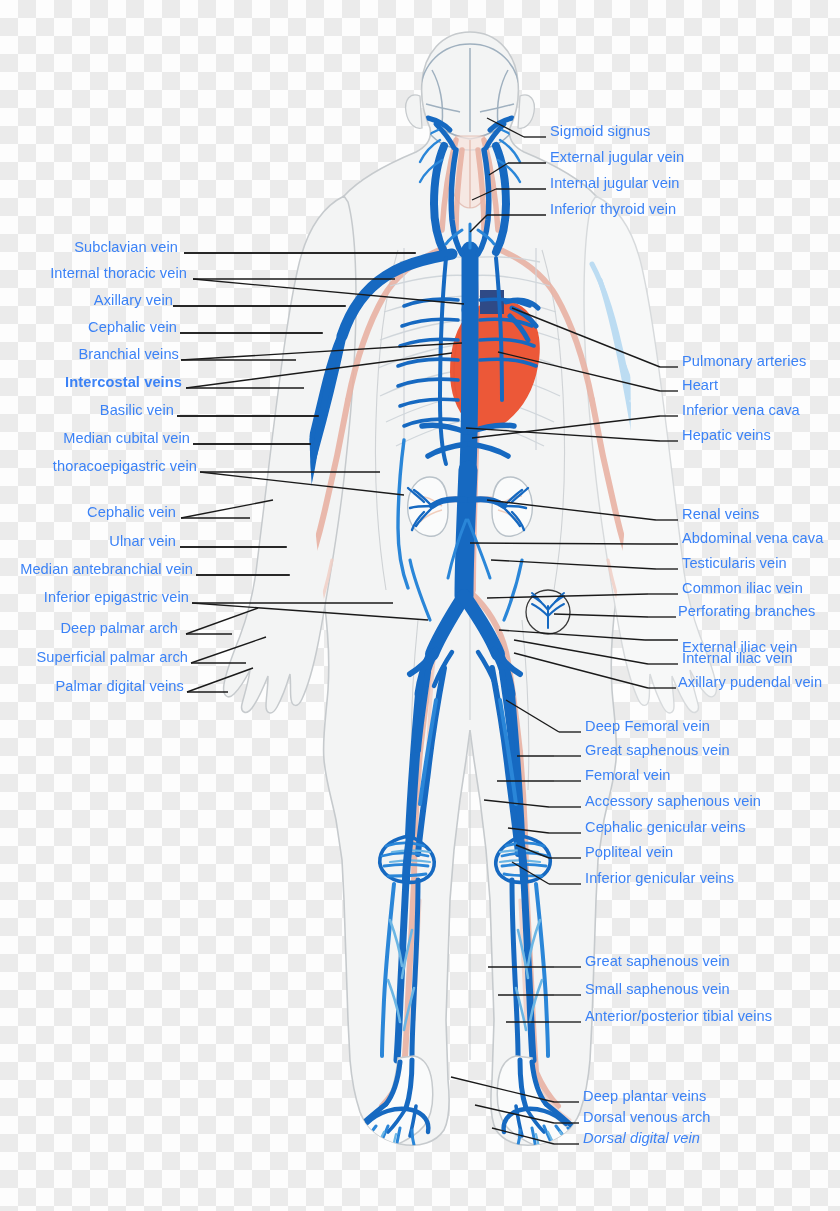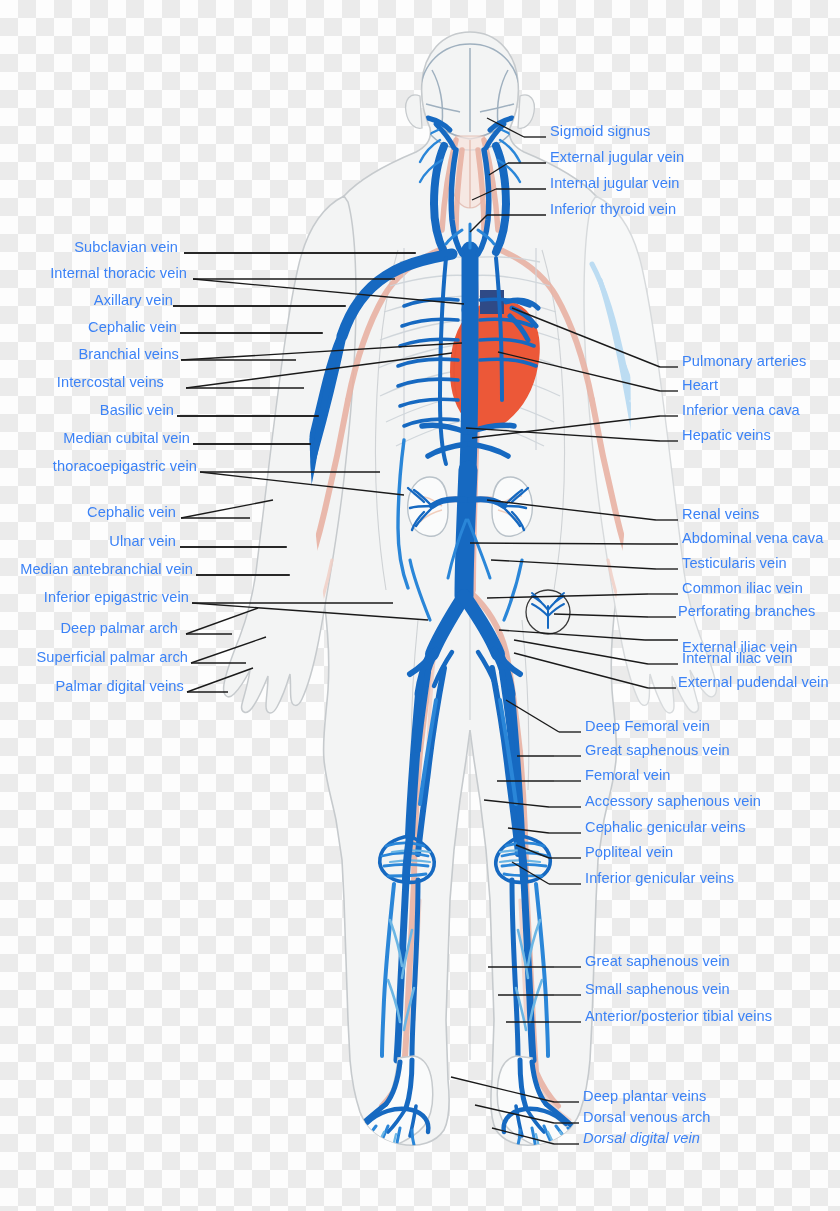--- a/index.html
+++ b/index.html
@@ -664,40 +664,40 @@
       <div class="lbl right" style="left: 682px; top: 378px;">Heart</div>
       <div class="lbl right" style="left: 682px; top: 403px; text-align: center;">Inferior vena cava</div>
       <div class="lbl right" style="left: 682px; top: 428px;">Hepatic veins</div>
       <div class="lbl right" style="left: 682px; top: 507px;">Renal veins</div>
       <div class="lbl right" style="left: 682px; top: 531px;">Abdominal vena cava</div>
       <div class="lbl right" style="left: 682px; top: 556px;">Testicularis vein</div>
       <div class="lbl right" style="left: 682px; top: 581px; text-align: center;">Common iliac vein</div>
       <div class="lbl right" style="left: 678px; top: 604px;">Perforating branches</div>
       <div class="lbl right" style="left: 682px; top: 627px; margin-top: 13px;">External iliac vein</div>
       <div class="lbl right" style="left: 682px; top: 651px;">Internal iliac vein</div>
-      <div class="lbl right" style="left: 678px; top: 675px;">External pudendal vein</div>
+      <div class="lbl right" style="left: 678px; top: 675px;">Axillary pudendal vein</div>
       <div class="lbl right" style="left: 585px; top: 719px;">Deep Femoral vein</div>
       <div class="lbl right" style="left: 585px; top: 743px;">Great saphenous vein</div>
       <div class="lbl right" style="left: 585px; top: 768px;">Femoral vein</div>
       <div class="lbl right" style="left: 585px; top: 794px;">Accessory saphenous vein</div>
       <div class="lbl right" style="left: 585px; top: 820px;">Cephalic genicular veins</div>
       <div class="lbl right" style="left: 585px; top: 845px;">Popliteal vein</div>
       <div class="lbl right" style="left: 585px; top: 871px;">Inferior genicular veins</div>
       <div class="lbl right" style="left: 585px; top: 954px;">Great saphenous vein</div>
       <div class="lbl right" style="left: 585px; top: 982px;">Small saphenous vein</div>
       <div class="lbl right" style="left: 585px; top: 1009px;">Anterior/posterior tibial veins</div>
       <div class="lbl right" style="left: 583px; top: 1089px;">Deep plantar veins</div>
       <div class="lbl right" style="left: 583px; top: 1110px;">Dorsal venous arch</div>
       <div class="lbl right" style="left: 583px; top: 1131px; font-style: italic;">Dorsal digital vein</div>
       <div class="lbl left" style="left: 178px; top: 240px;">Subclavian vein</div>
       <div class="lbl left" style="left: 187px; top: 266px;">Internal thoracic vein</div>
       <div class="lbl left" style="left: 173px; top: 293px;">Axillary vein</div>
       <div class="lbl left" style="left: 177px; top: 320px;">Cephalic vein</div>
       <div class="lbl left" style="left: 179px; top: 347px;">Branchial veins</div>
-      <div class="lbl left" style="left: 164px; top: 375px;">Intercostal veins</div>
+      <div class="lbl left" style="left: 182px; top: 375px; font-weight: bold;">Intercostal veins</div>
       <div class="lbl left" style="left: 174px; top: 403px;">Basilic vein</div>
       <div class="lbl left" style="left: 190px; top: 431px;">Median cubital vein</div>
       <div class="lbl left" style="left: 197px; top: 459px;">thoracoepigastric vein</div>
       <div class="lbl left" style="left: 176px; top: 505px;">Cephalic vein</div>
       <div class="lbl left" style="left: 176px; top: 534px;">Ulnar vein</div>
       <div class="lbl left" style="left: 193px; top: 562px;">Median antebranchial vein</div>
       <div class="lbl left" style="left: 189px; top: 590px;">Inferior epigastric vein</div>
       <div class="lbl left" style="left: 178px; top: 621px;">Deep palmar arch</div>
       <div class="lbl left" style="left: 188px; top: 650px;">Superficial palmar arch</div>
       <div class="lbl left" style="left: 184px; top: 679px;">Palmar digital veins</div>

